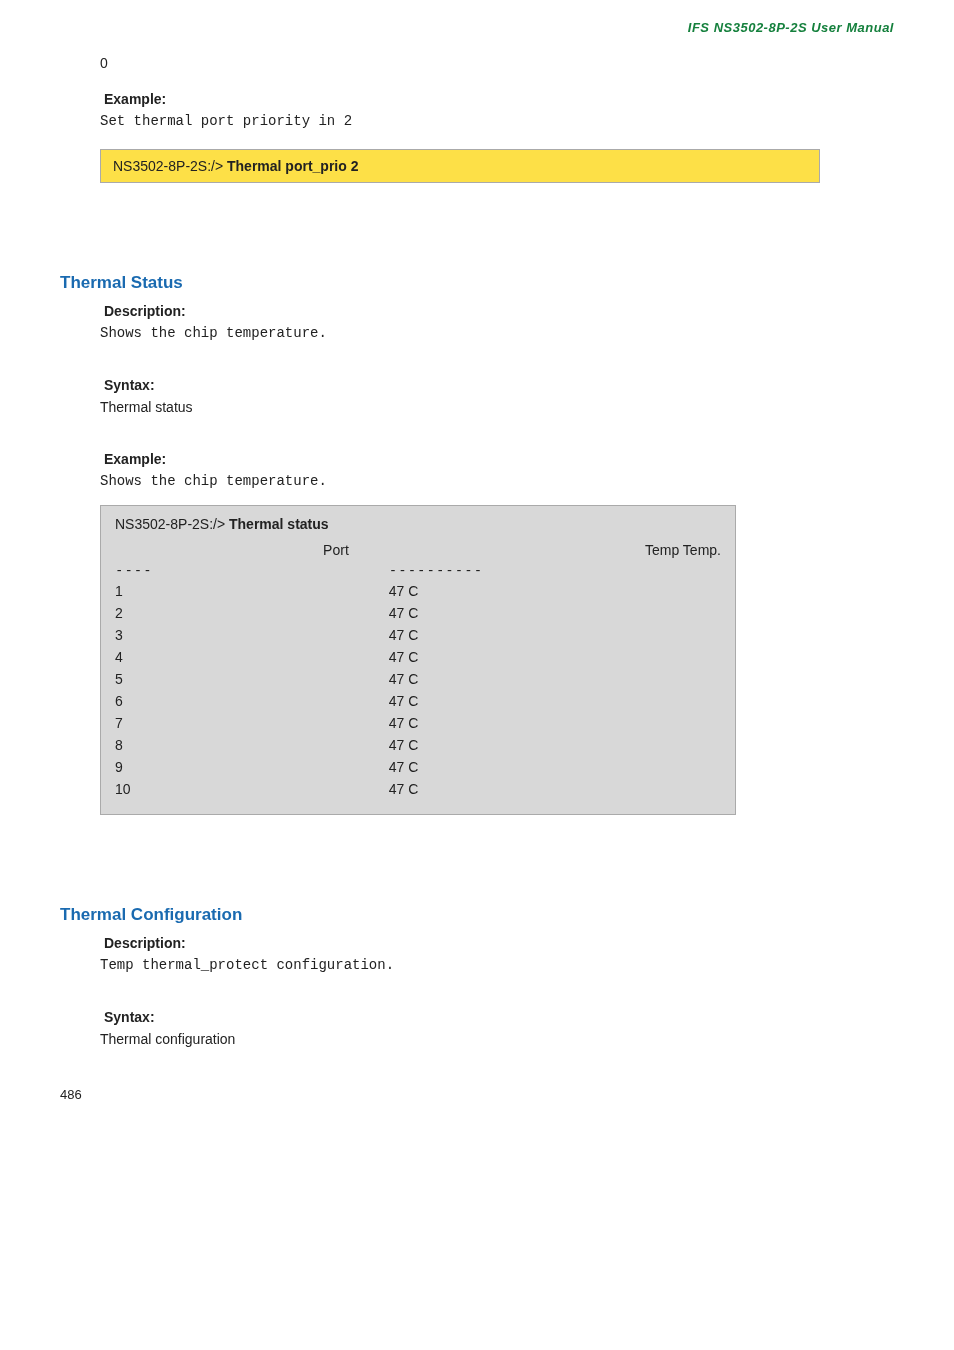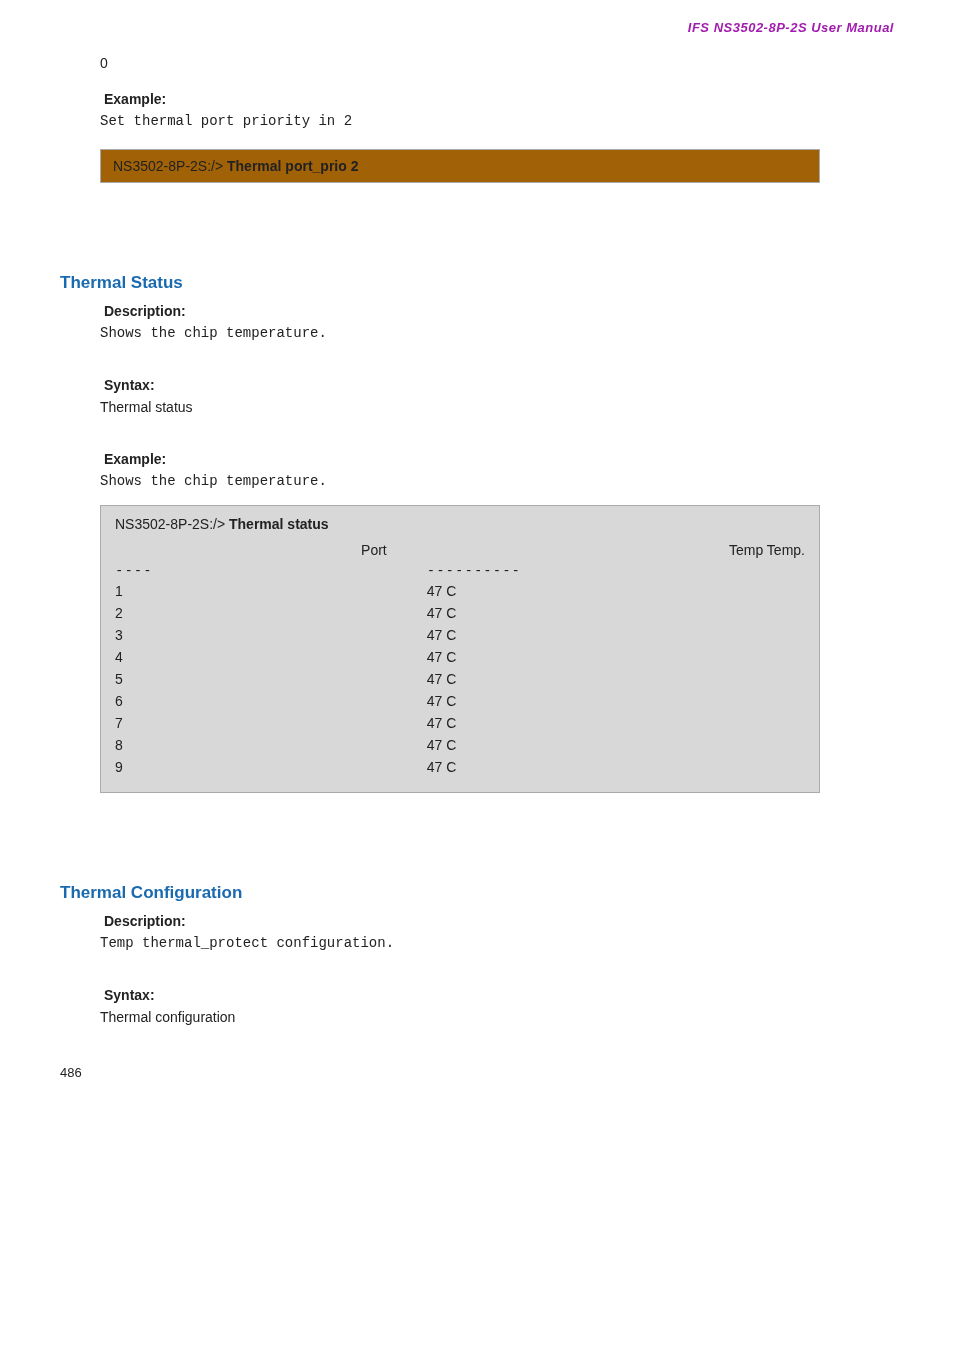--- a/index.html
+++ b/index.html
@@ -16,21 +16,21 @@
       font-size: 14px;
       color: #222222;
       padding: 20px 60px 40px 60px;
     }
 
     .header-title {
       text-align: right;
       font-style: italic;
       font-weight: bold;
       font-size: 13px;
-      color: #a21caf;
+      color: #15803d;
       margin-bottom: 20px;
       letter-spacing: 0.5px;
     }
 
     .value-zero {
       font-size: 14px;
       margin-left: 40px;
       margin-bottom: 20px;
     }
 
@@ -43,21 +43,21 @@
 
     .indent {
       margin-left: 40px;
     }
 
     .example-block {
       margin-bottom: 10px;
     }
 
     .code-box {
-      background: #a16207;
+      background: #fde047;
       border: 1px solid #aaa;
       padding: 8px 12px;
       font-family: Arial, sans-serif;
       font-size: 14px;
       margin-left: 0;
       margin-top: 4px;
       margin-bottom: 20px;
       display: inline-block;
       width: 100%;
       max-width: 720px;
@@ -93,21 +93,21 @@
     }
 
     .big-spacer {
       height: 30px;
     }
 
     .table-container {
       background: #d8d8d8;
       border: 1px solid #aaa;
       padding: 10px 14px 14px 14px;
-      width: 720px;
+      width: 636px;
       margin-left: 0;
       margin-top: 6px;
     }
 
     .table-cmd-line {
       font-family: Arial, sans-serif;
       font-size: 14px;
       margin-bottom: 8px;
     }
 
@@ -236,20 +236,24 @@
               <td>47 C</td>
             </tr>
             <tr>
               <td>8</td>
               <td>47 C</td>
             </tr>
             <tr>
               <td>9</td>
               <td>47 C</td>
             </tr>
+            <tr>
+              <td>10</td>
+              <td>47 C</td>
+            </tr>
           </tbody>
       </table>
     </div>
   </div>
 </div>
 
 <div class="big-spacer"></div>
 <div class="big-spacer"></div>
 
 <div>

